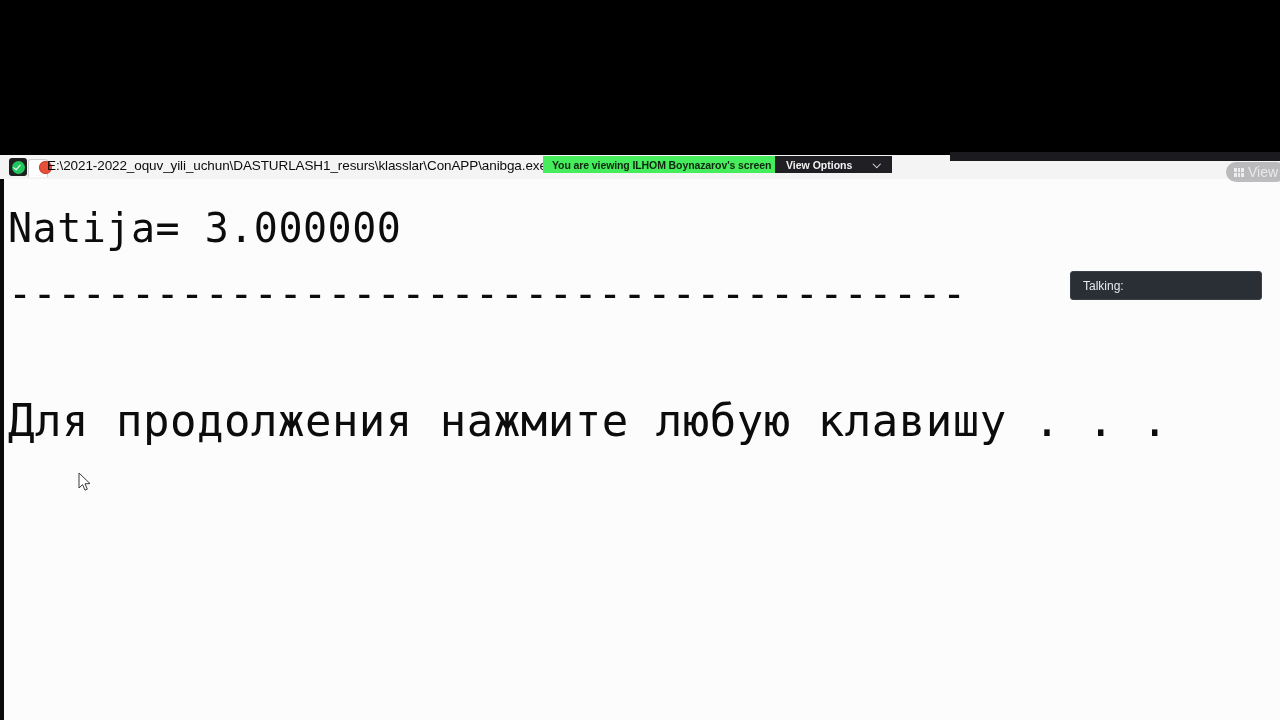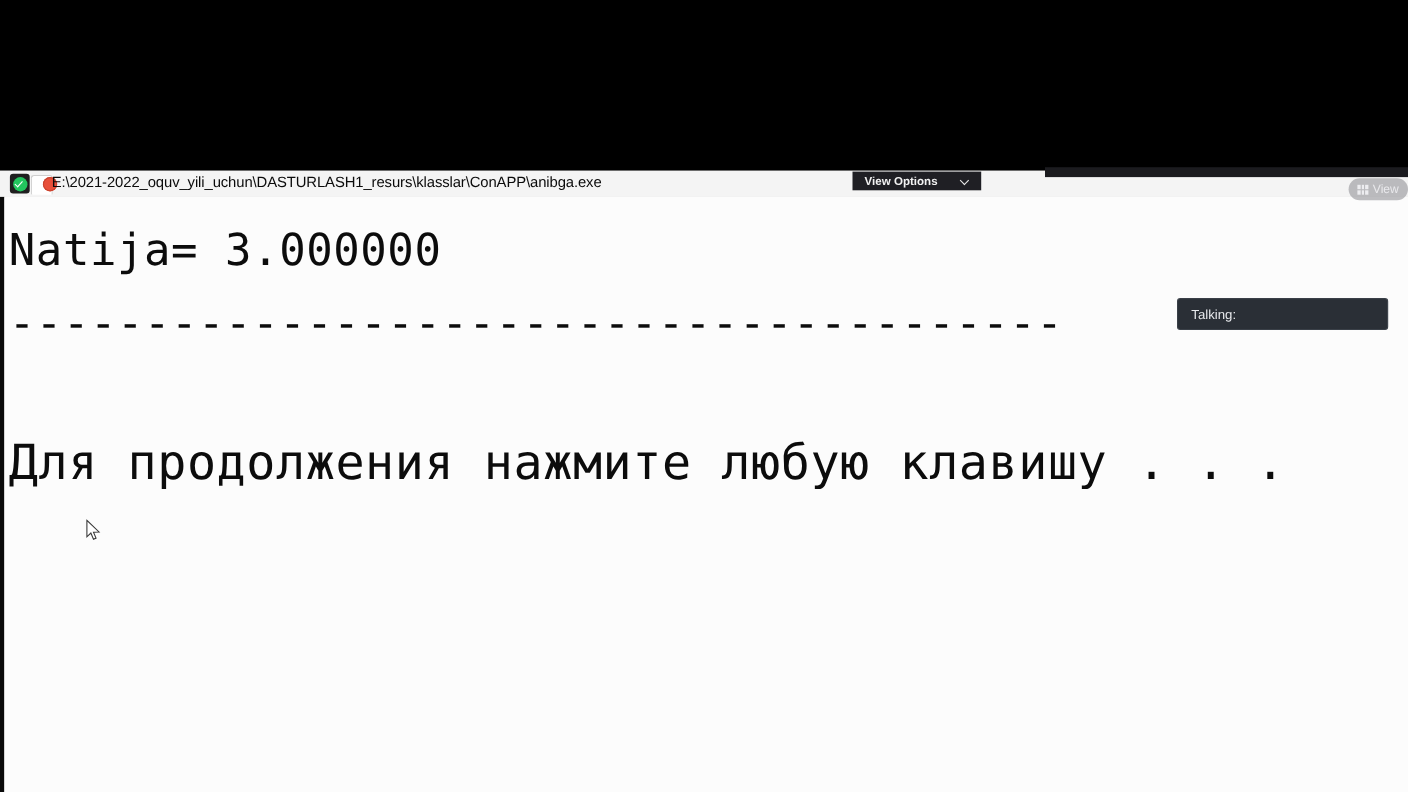--- a/index.html
+++ b/index.html
@@ -242,21 +242,21 @@
     background: rgba(150,150,155,0.62);
     display: flex;
     align-items: center;
     gap: 4px;
     padding: 0 8px;
     box-sizing: border-box;
     cursor: pointer;
   }
   #view-float-label {
     font-family: "Liberation Sans", sans-serif;
-    font-size: 11px;
+    font-size: 14px;
     color: #e9e9ec;
     white-space: nowrap;
   }
   .grid-icon {
     width: 10px;
     height: 9px;
     display: grid;
     grid-template-columns: repeat(3, 1fr);
     grid-template-rows: repeat(2, 1fr);
     gap: 1px;
@@ -317,20 +317,23 @@
         <svg id="mouse-cursor" viewBox="0 0 14 20">
           <path d="M1,1 L1,16 L4.6,12.6 L7,18.2 L9.3,17.2 L7,11.8 L12,11.6 Z" fill="#ffffff" stroke="#3a3a3a" stroke-width="1"></path>
         </svg>
       </div>
 
     </div>
   </div>
 
   <div id="zoom-toolbar-strip"></div>
 
+  <div id="viewing-banner">
+    <span id="viewing-banner-text">You are viewing ILHOM Boynazarov's screen</span>
+  </div>
 
   <div id="view-options-btn">
     <span id="view-options-label">View Options</span>
     <span class="chev"></span>
   </div>
 
   <div id="view-float-btn">
     <span class="grid-icon">
       <i></i>
         <i></i>

